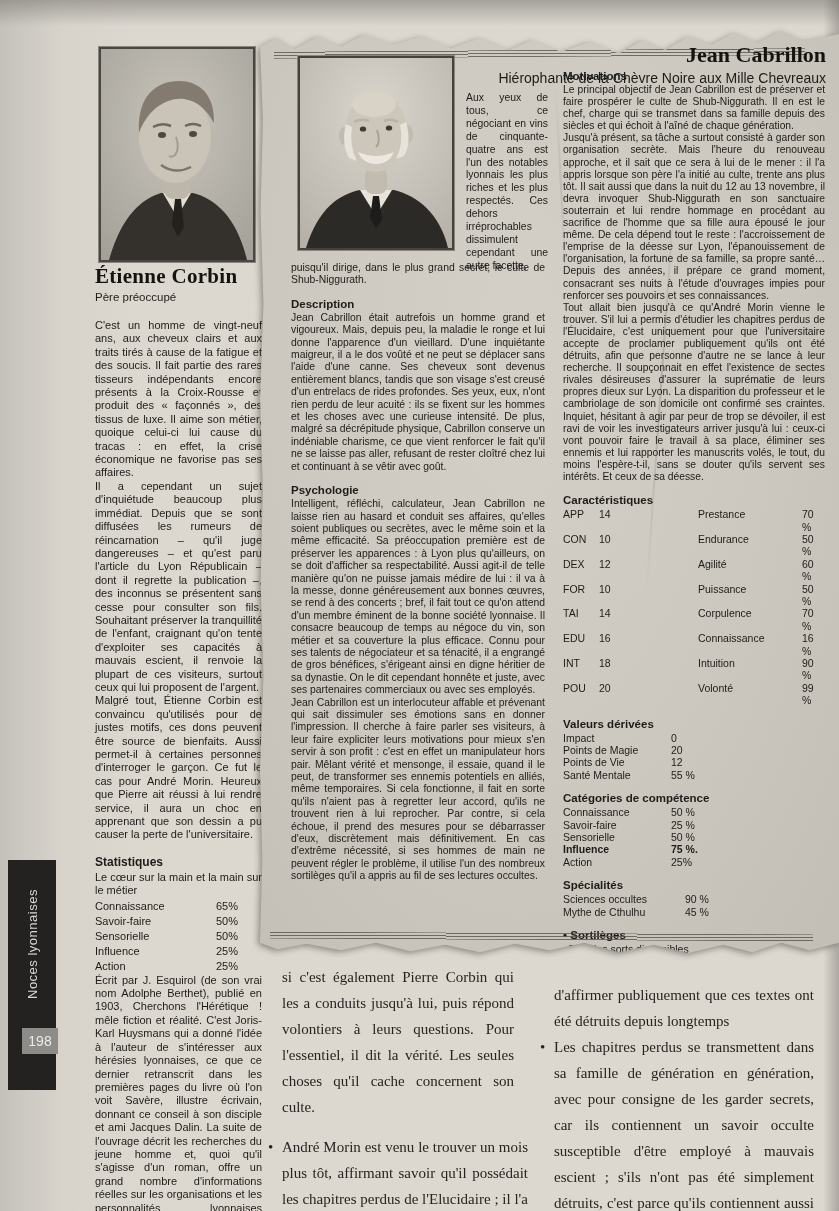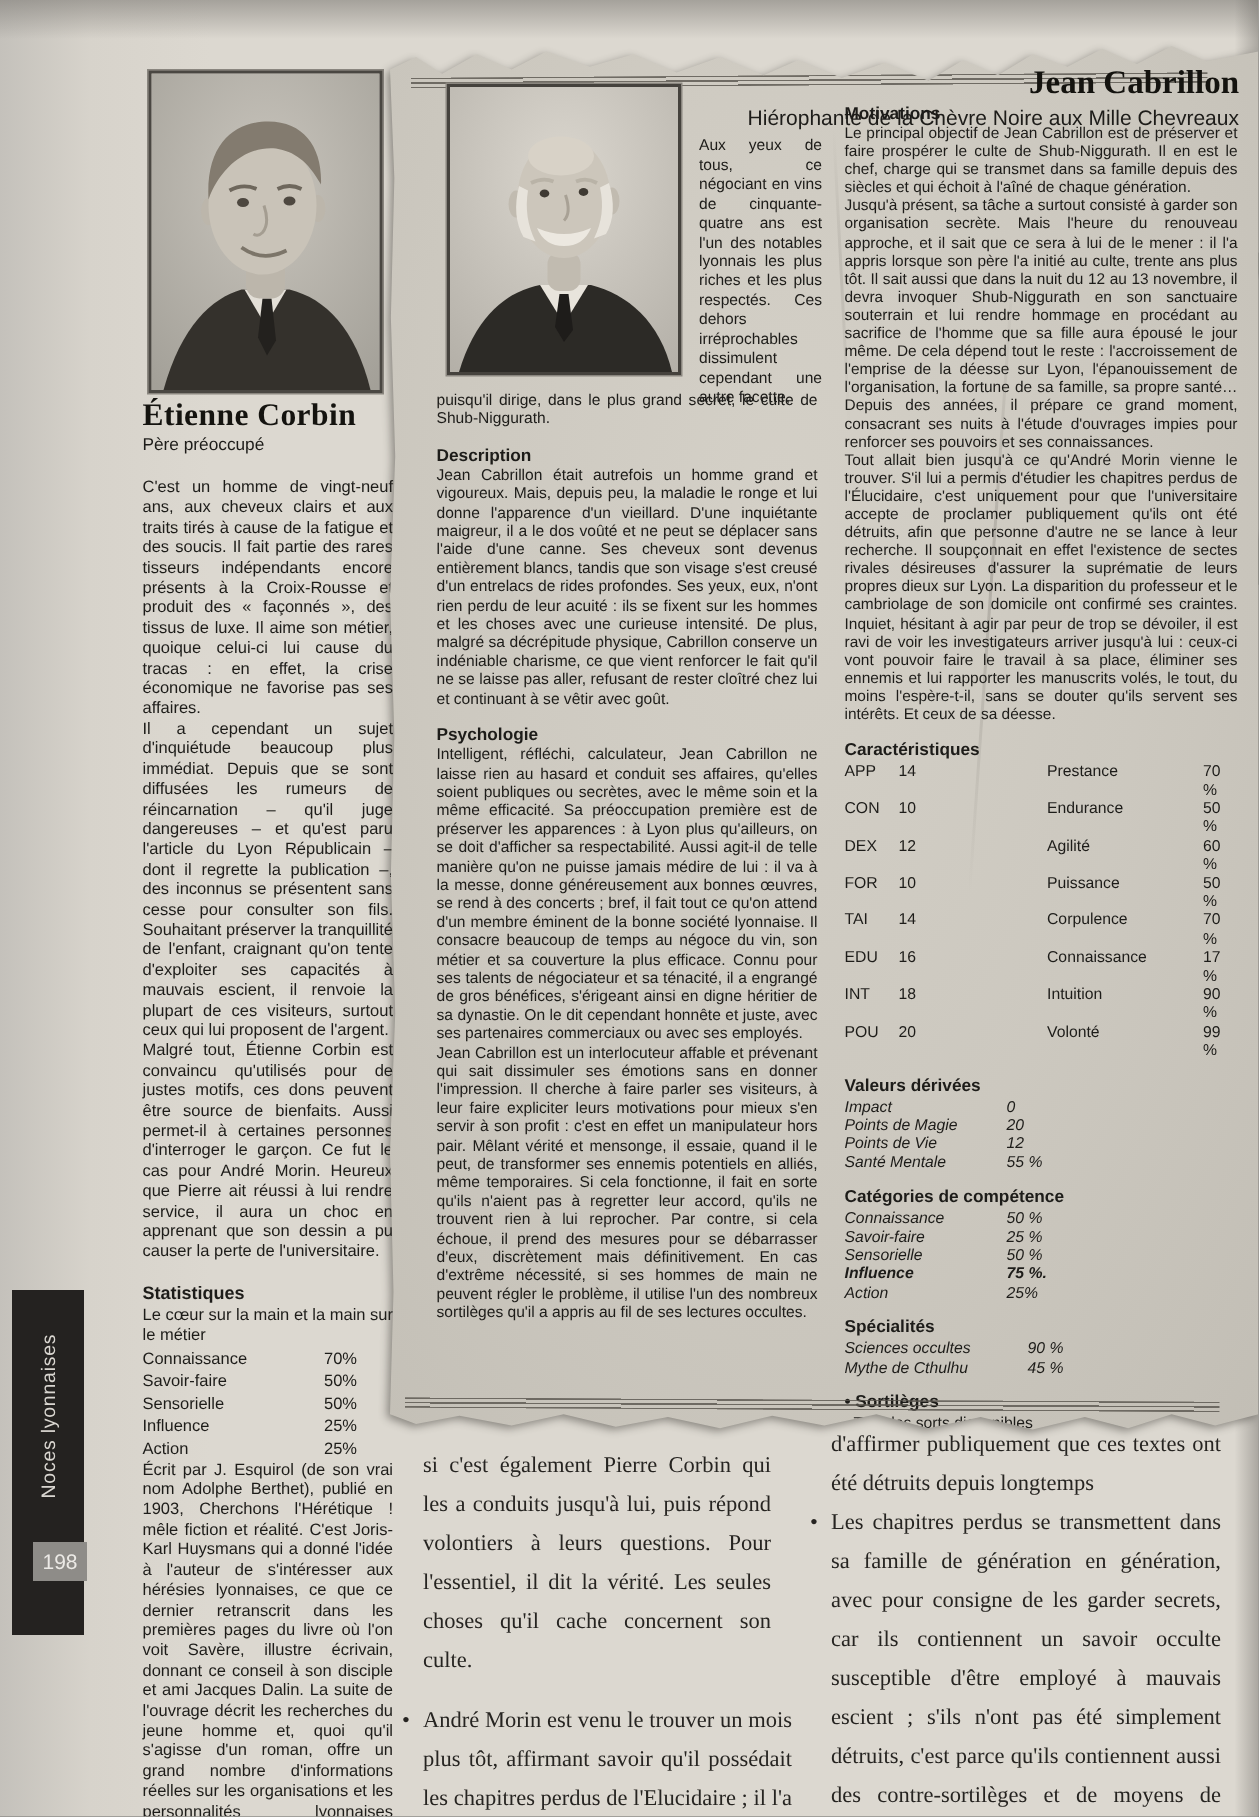--- a/index.html
+++ b/index.html
@@ -53,34 +53,34 @@
   .cab-head h2{margin:0;font-family:"Liberation Serif",serif;font-weight:bold;font-size:22px;color:#14130f;}
   .cab-sub{font-size:14px;margin-top:2px;}
   .intro-narrow{position:absolute;left:206px;top:66px;width:82px;font-size:10.4px;line-height:12.9px;text-align:justify;}
   .mid-col{position:absolute;left:31px;top:236px;width:254px;}
   .right-col{position:absolute;left:303px;top:44px;width:262px;}
   .mid-col p,.right-col p{margin:0;font-size:10.4px;line-height:12.4px;text-align:justify;}
   .right-col p{font-size:10.3px;line-height:12.1px;}
   .mid-col h4,.right-col h4{margin:11px 0 2px;font-size:11.5px;font-weight:bold;}
   .right-col h4:first-child{margin-top:0;}
   .chargrid{display:grid;grid-template-columns:36px 99px 104px auto;font-size:10.5px;line-height:12.4px;}
-  .kvgrid{display:grid;grid-template-columns:108px auto;font-size:10.5px;line-height:12.4px;font-style:italic;}
+  .kvgrid{display:grid;grid-template-columns:108px auto;font-size:10.5px;line-height:12.4px;}
   .kv-spec{grid-template-columns:122px auto;}
   .bold{font-weight:bold;}
   .sort-text{font-size:10.5px;line-height:12.4px;padding-left:6px;}
 
   
   .bottom-col{position:absolute;top:950px;font-family:"Liberation Serif",serif;font-size:15px;line-height:26px;
         color:#262421;text-align:justify;}
   .col1{left:268px;width:260px;}
   .col2{left:540px;width:274px;}
   .bottom-col p{margin:14px;}
   .bullet-item{position:relative;padding-left:14px;}
   .bullet-item .bullet{position:absolute;left:0;top:0;}
-  .cont{padding-left:14px;}
+  .cont{padding-left:14px;margin-top:32px;}
 </style>
 </head>
 <body>
 
 <div class="page">
   <div class="scan-top"></div>
   <div class="scan-right"></div>
   <div class="mark m1"></div>
   <div class="mark m2"></div>
   <div class="mark m3"></div>
@@ -119,21 +119,21 @@
   <div class="left-col">
     <h2>Étienne Corbin</h2>
     <div class="role">Père préoccupé</div>
     <p>C'est un homme de vingt-neuf ans, aux cheveux clairs et aux traits tirés à cause de la fatigue et des soucis. Il fait partie des rares tisseurs indépendants encore présents à la Croix-Rousse et produit des « façonnés », des tissus de luxe. Il aime son métier, quoique celui-ci lui cause du tracas : en effet, la crise économique ne favorise pas ses affaires.</p>
     <p>Il a cependant un sujet d'inquiétude beaucoup plus immédiat. Depuis que se sont diffusées les rumeurs de réincarnation – qu'il juge dangereuses – et qu'est paru l'article du Lyon Républicain – dont il regrette la publication –, des inconnus se présentent sans cesse pour consulter son fils. Souhaitant préserver la tranquillité de l'enfant, craignant qu'on tente d'exploiter ses capacités à mauvais escient, il renvoie la plupart de ces visiteurs, surtout ceux qui lui proposent de l'argent.</p>
     <p>Malgré tout, Étienne Corbin est convaincu qu'utilisés pour de justes motifs, ces dons peuvent être source de bienfaits. Aussi permet-il à certaines personnes d'interroger le garçon. Ce fut le cas pour André Morin. Heureux que Pierre ait réussi à lui rendre service, il aura un choc en apprenant que son dessin a pu causer la perte de l'universitaire.</p>
     <h3>Statistiques</h3>
     <p>Le cœur sur la main et la main sur le métier</p>
     <div class="statgrid">
       <span>Connaissance</span>
-        <span>70%</span>
+        <span>65%</span>
       <span>Savoir-faire</span>
         <span>50%</span>
       <span>Sensorielle</span>
         <span>50%</span>
       <span>Influence</span>
         <span>25%</span>
       <span>Action</span>
         <span>25%</span>
     </div>
     <p>Écrit par J. Esquirol (de son vrai nom Adolphe Berthet), publié en 1903, Cherchons l'Hérétique ! mêle fiction et réalité. C'est Joris-Karl Huysmans qui a donné l'idée à l'auteur de s'intéresser aux hérésies lyonnaises, ce que ce dernier retranscrit dans les premières pages du livre où l'on voit Savère, illustre écrivain, donnant ce conseil à son disciple et ami Jacques Dalin. La suite de l'ouvrage décrit les recherches du jeune homme et, quoi qu'il s'agisse d'un roman, offre un grand nombre d'informations réelles sur les organisations et les personnalités lyonnaises s'intéressant à l'ésotérisme au début du XXe siècle. Esquirol a toutefois pris soin de changer quelques noms.</p>
@@ -214,21 +214,21 @@
             <span>10</span>
             <span>Puissance</span>
             <span>50 %</span>
           <span>TAI</span>
             <span>14</span>
             <span>Corpulence</span>
             <span>70 %</span>
           <span>EDU</span>
             <span>16</span>
             <span>Connaissance</span>
-            <span>17 %</span>
+            <span>16 %</span>
           <span>INT</span>
             <span>18</span>
             <span>Intuition</span>
             <span>90 %</span>
           <span>POU</span>
             <span>20</span>
             <span>Volonté</span>
             <span>99 %</span>
         </div>
 

